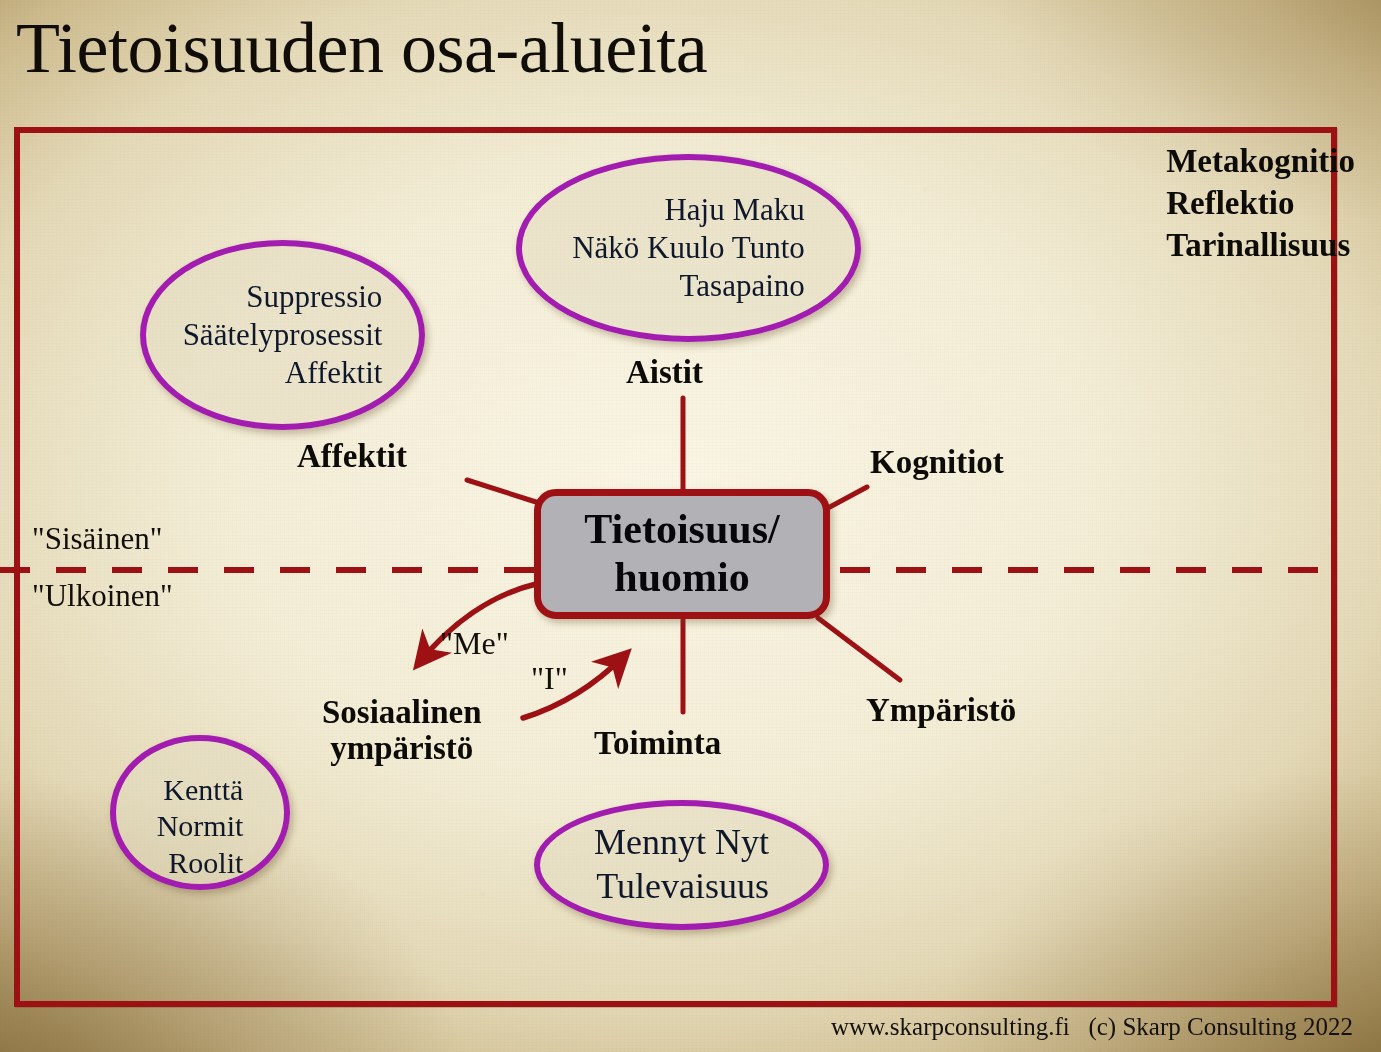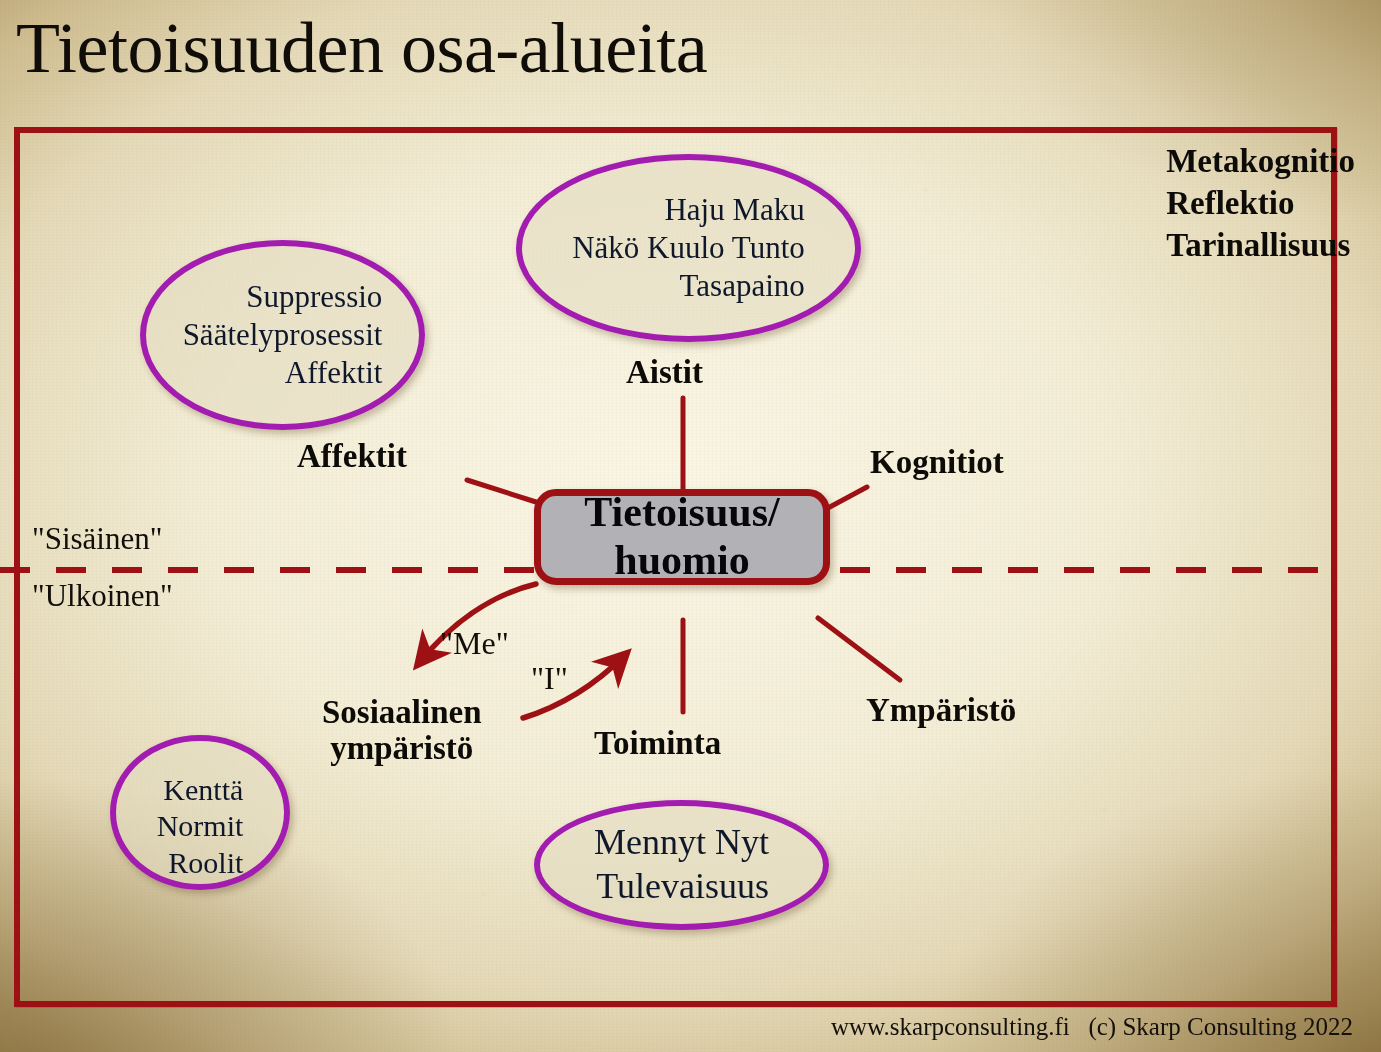--- a/index.html
+++ b/index.html
@@ -97,21 +97,21 @@
     box-sizing: border-box;
   }
   .bubble .inner { line-height: 1.22; }
 
   
   #center-node {
     position: absolute;
     left: 534px;
     top: 489px;
     width: 296px;
-    height: 96px;
+    height: 130px;
     background: #b1b1b6;
     border: 7px solid #9d1114;
     border-radius: 22px;
     box-sizing: border-box;
     display: flex;
     align-items: center;
     justify-content: center;
     text-align: center;
     font-weight: bold;
     font-size: 42px;

